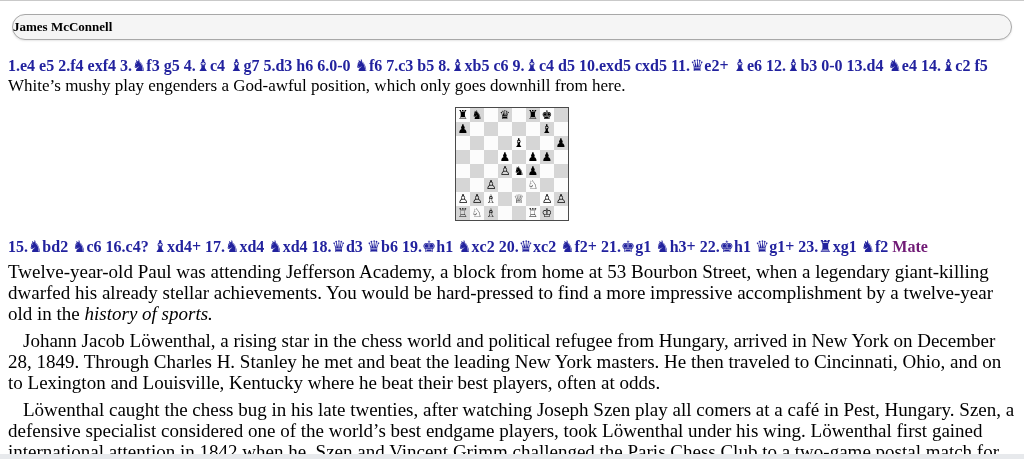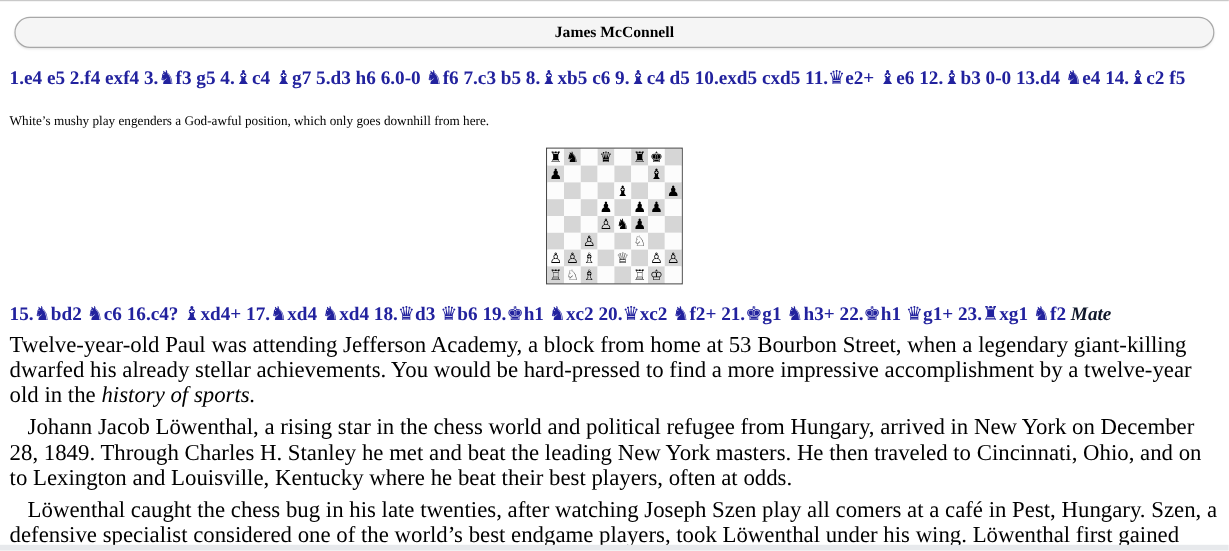--- a/index.html
+++ b/index.html
@@ -11,36 +11,36 @@
     overflow:hidden;
     position:relative;
     box-sizing:border-box;
     border-top:1px solid #c9c9c9;
   }
   .game-header {
     margin:13px 12px 0;
     background:var(--header-bg);
     border:1px solid var(--header-border);
     border-radius:19px;
-    text-align:center;
+    text-align:left;
     padding:4px 0 4px;
     box-shadow:0 1px 2px rgba(0,0,0,0.10);
   }
   .hdr-line { font-size:13px; line-height:16px; }
   .bold { font-weight:bold; }
   .moves {
     margin:17px 8px 0;
     font-size:16px;
     font-weight:bold;
     color:var(--move-color);
     font-family:"Liberation Serif","DejaVu Sans",serif;
     line-height:17px;
   }
-  .moves .mate { color:#0f172a;font-style:italic; }
-  .comment { margin:18px 8px 0; font-size:11px; line-height:19px; }
+  .moves .mate { color:#701a75; }
+  .comment { margin:2px 8px 0; font-size:17px; line-height:19px; }
   .board-wrap { display:flex; justify-content:center; margin-top:12px; }
   .board {
     display:grid;
     grid-template-columns:repeat(8,14px);
     grid-auto-rows:14px;
     border:1px solid #4a4a4a;
   }
   .sq {
     width:14px; height:14px;
     display:flex; align-items:center; justify-content:center;

